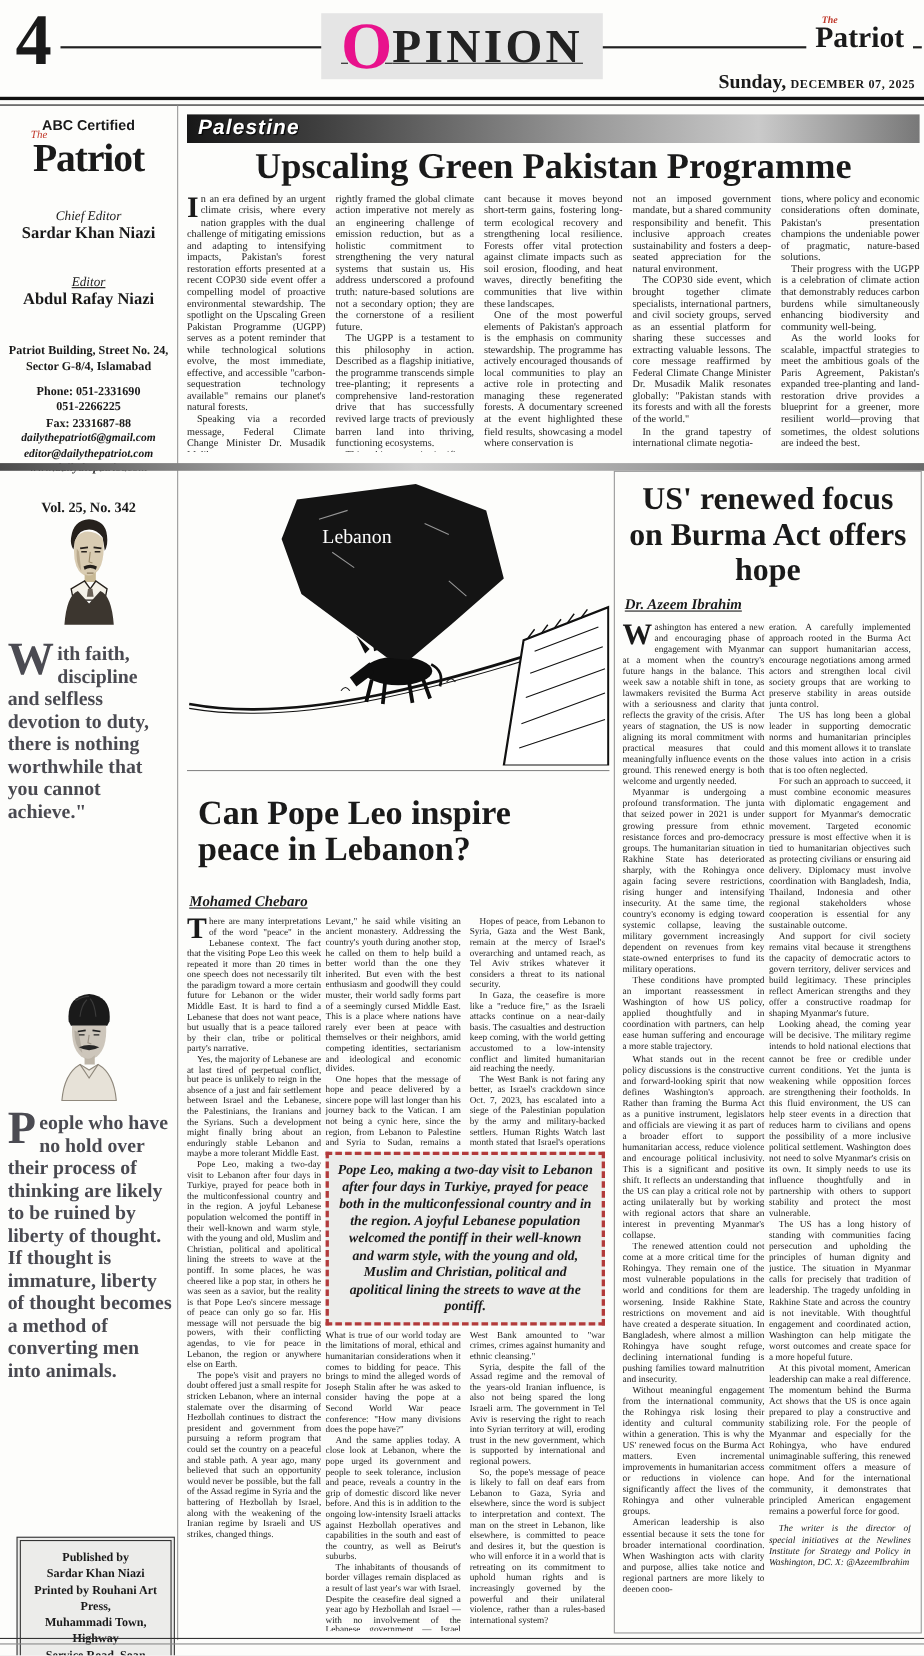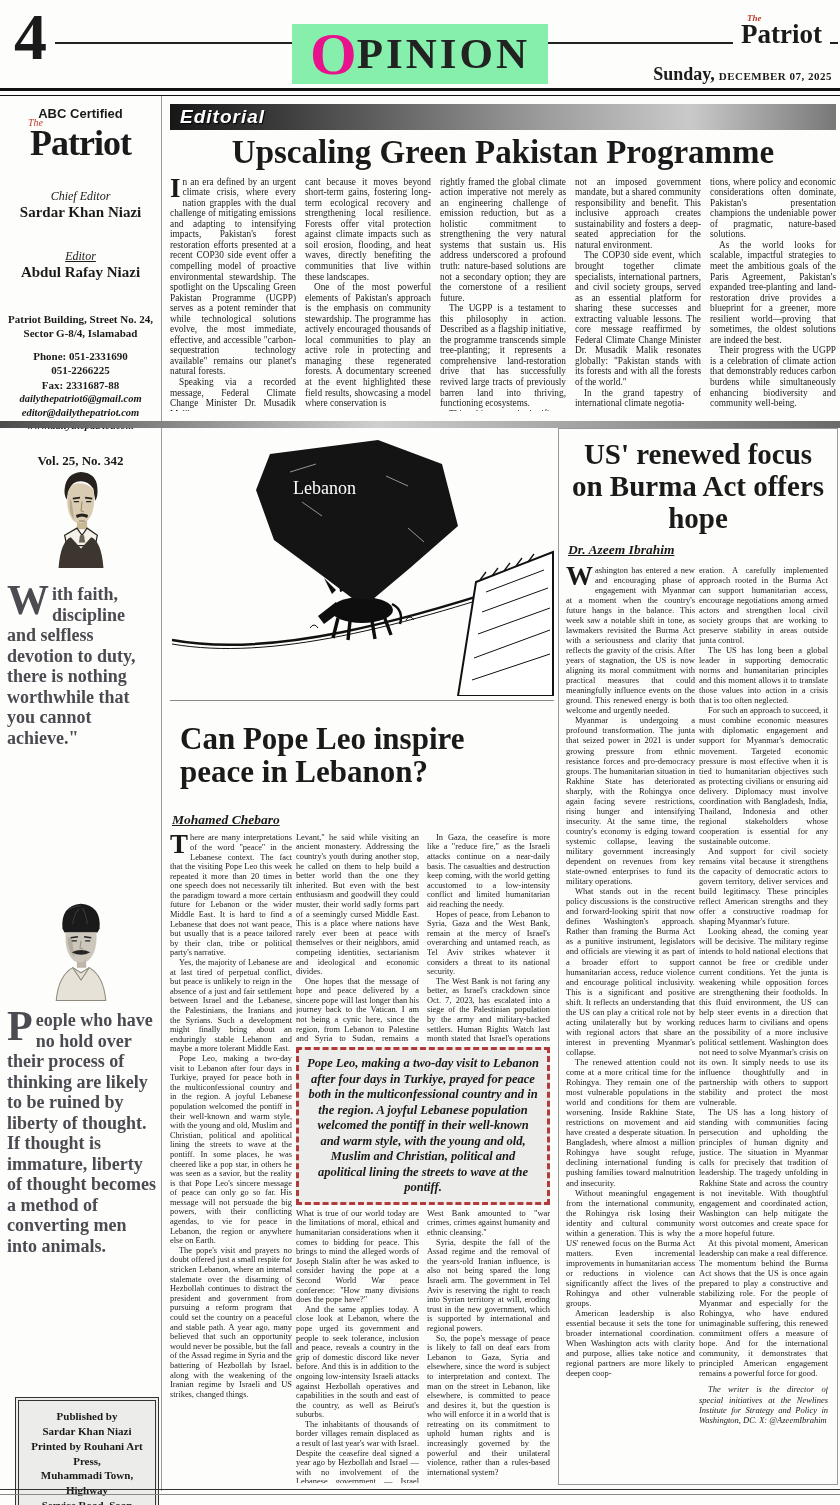--- a/index.html
+++ b/index.html
@@ -2,22 +2,22 @@
 <html><head>
 <meta charset="utf-8">
 <style>
   html,body{margin:0;padding:0;background:#e9e9e9;}
   .page{position:relative;width:840px;height:1505px;background:#fdfdfb;margin:0 auto;
         font-family:"Liberation Serif",serif;color:#1a1a1a;overflow:hidden;}
 
   
   .hdr-line{position:absolute;left:55px;right:2px;top:42px;border-top:2px solid #222;}
   .page-num{position:absolute;left:14px;top:4px;font-size:66px;font-weight:bold;line-height:1;}
-  .opinion{position:absolute;left:50%;transform:translateX(-50%);top:24px;background:#86efac;
-           padding:0 18px;white-space:nowrap;}
+  .opinion{position:absolute;left:50%;transform:translateX(-50%);top:12px;background:#e5e5e5;
+           padding:0 18px;white-space:nowrap;text-decoration:underline;}
   .opinion .o-init{font-size:60px;font-weight:bold;color:#e8128c;line-height:1;vertical-align:-6px;}
   .opinion .o-rest{font-size:43px;font-weight:bold;letter-spacing:3px;color:#222;}
   .brand{position:absolute;right:10px;top:20px;font-size:27px;font-weight:bold;background:#fdfdfb;
          padding:0 8px;line-height:1.1;}
   .brand .the-mark{position:absolute;left:14px;top:-6px;font-size:9px;color:#c0392b;font-style:italic;}
   .hdr-date{position:absolute;right:8px;top:64px;text-align:right;white-space:nowrap;}
   .hdr-date .day{font-size:18px;font-weight:bold;}
   .hdr-date .rest{font-size:11px;font-weight:bold;letter-spacing:.5px;}
   .hdr-rule{position:absolute;left:0;right:0;top:88px;height:4px;
             border-top:3px solid #111;border-bottom:1px solid #111;}
@@ -187,46 +187,46 @@
   <div class="pub-box">
     <div>Published by</div>
     <div>Sardar Khan Niazi</div>
     <div>Printed by Rouhani Art Press,</div>
     <div>Muhammadi Town, Highway</div>
     <div>Service Road, Soan Islamabad.</div>
   </div>
 
   <div class="editorial">
     <div class="kicker-bar">
-      <span class="kicker-text">Editorial</span>
+      <span class="kicker-text">Palestine</span>
     </div>
     <div class="ed-headline">Upscaling Green Pakistan Programme</div>
     <div class="ed-cols">
       <div class="ecol col-box">
           <p class="para dropcap">In an era defined by an urgent climate crisis, where every nation grapples with the dual challenge of mitigating emissions and adapting to intensifying impacts, Pakistan's forest restoration efforts presented at a recent COP30 side event offer a compelling model of proactive environmental stewardship. The spotlight on the Upscaling Green Pakistan Programme (UGPP) serves as a potent reminder that while technological solutions evolve, the most immediate, effective, and accessible "carbon-sequestration technology available" remains our planet's natural forests.</p>
           <p class="para">Speaking via a recorded message, Federal Climate Change Minister Dr. Musadik Malik</p>
-        </div>
-      <div class="ecol col-box">
-          <p class="para">cant because it moves beyond short-term gains, fostering long-term ecological recovery and strengthening local resilience. Forests offer vital protection against climate impacts such as soil erosion, flooding, and heat waves, directly benefiting the communities that live within these landscapes.</p>
-          <p class="para">One of the most powerful elements of Pakistan's approach is the emphasis on community stewardship. The programme has actively encouraged thousands of local communities to play an active role in protecting and managing these regenerated forests. A documentary screened at the event highlighted these field results, showcasing a model where conservation is</p>
         </div>
       <div class="ecol col-box">
           <p class="para">rightly framed the global climate action imperative not merely as an engineering challenge of emission reduction, but as a holistic commitment to strengthening the very natural systems that sustain us. His address underscored a profound truth: nature-based solutions are not a secondary option; they are the cornerstone of a resilient future.</p>
           <p class="para">The UGPP is a testament to this philosophy in action. Described as a flagship initiative, the programme transcends simple tree-planting; it represents a comprehensive land-restoration drive that has successfully revived large tracts of previously barren land into thriving, functioning ecosystems.</p>
           <p class="para">This achievement is signifi-</p>
         </div>
       <div class="ecol col-box">
+          <p class="para">cant because it moves beyond short-term gains, fostering long-term ecological recovery and strengthening local resilience. Forests offer vital protection against climate impacts such as soil erosion, flooding, and heat waves, directly benefiting the communities that live within these landscapes.</p>
+          <p class="para">One of the most powerful elements of Pakistan's approach is the emphasis on community stewardship. The programme has actively encouraged thousands of local communities to play an active role in protecting and managing these regenerated forests. A documentary screened at the event highlighted these field results, showcasing a model where conservation is</p>
+        </div>
+      <div class="ecol col-box">
           <p class="para">not an imposed government mandate, but a shared community responsibility and benefit. This inclusive approach creates sustainability and fosters a deep-seated appreciation for the natural environment.</p>
           <p class="para">The COP30 side event, which brought together climate specialists, international partners, and civil society groups, served as an essential platform for sharing these successes and extracting valuable lessons. The core message reaffirmed by Federal Climate Change Minister Dr. Musadik Malik resonates globally: "Pakistan stands with its forests and with all the forests of the world."</p>
           <p class="para">In the grand tapestry of international climate negotia-</p>
         </div>
       <div class="ecol col-box">
           <p class="para">tions, where policy and economic considerations often dominate, Pakistan's presentation champions the undeniable power of pragmatic, nature-based solutions.</p>
+          <p class="para">Their progress with the UGPP is a celebration of climate action that demonstrably reduces carbon burdens while simultaneously enhancing biodiversity and community well-being.</p>
           <p class="para">As the world looks for scalable, impactful strategies to meet the ambitious goals of the Paris Agreement, Pakistan's expanded tree-planting and land-restoration drive provides a blueprint for a greener, more resilient world—proving that sometimes, the oldest solutions are indeed the best.</p>
-          <p class="para">Their progress with the UGPP is a celebration of climate action that demonstrably reduces carbon burdens while simultaneously enhancing biodiversity and community well-being.</p>
         </div>
     </div>
   </div>
 
   <div class="cartoon">
     <svg width="384" height="264" viewBox="0 0 384 264">
 
       <path d="M2 208 C 100 226, 230 192, 382 140" stroke="#111" fill="none" stroke-width="2.5"></path>
       <path d="M2 212 C 100 229, 230 196, 382 144" stroke="#111" fill="none" stroke-width="1"></path>
 
@@ -262,22 +262,22 @@
           <p class="para">The pope's visit and prayers no doubt offered just a small respite for stricken Lebanon, where an internal stalemate over the disarming of Hezbollah continues to distract the president and government from pursuing a reform program that could set the country on a peaceful and stable path. A year ago, many believed that such an opportunity would never be possible, but the fall of the Assad regime in Syria and the battering of Hezbollah by Israel, along with the weakening of the Iranian regime by Israeli and US strikes, changed things.</p>
         </div>
       <div class="pright">
         <div class="prow prow1">
           <div class="pc col-box">
               <p class="para">for Lebanon and for the entire Levant," he said while visiting an ancient monastery. Addressing the country's youth during another stop, he called on them to help build a better world than the one they inherited. But even with the best enthusiasm and goodwill they could muster, their world sadly forms part of a seemingly cursed Middle East. This is a place where nations have rarely ever been at peace with themselves or their neighbors, amid competing identities, sectarianism and ideological and economic divides.</p>
               <p class="para">One hopes that the message of hope and peace delivered by a sincere pope will last longer than his journey back to the Vatican. I am not being a cynic here, since the region, from Lebanon to Palestine and Syria to Sudan, remains a powder keg.</p>
             </div>
           <div class="pc col-box">
               <p class="para">10,000 violations and counting.</p>
+              <p class="para">Hopes of peace, from Lebanon to Syria, Gaza and the West Bank, remain at the mercy of Israel's overarching and untamed reach, as Tel Aviv strikes whatever it considers a threat to its national security.</p>
               <p class="para">In Gaza, the ceasefire is more like a "reduce fire," as the Israeli attacks continue on a near-daily basis. The casualties and destruction keep coming, with the world getting accustomed to a low-intensity conflict and limited humanitarian aid reaching the needy.</p>
-              <p class="para">Hopes of peace, from Lebanon to Syria, Gaza and the West Bank, remain at the mercy of Israel's overarching and untamed reach, as Tel Aviv strikes whatever it considers a threat to its national security.</p>
               <p class="para">The West Bank is not faring any better, as Israel's crackdown since Oct. 7, 2023, has escalated into a siege of the Palestinian population by the army and military-backed settlers. Human Rights Watch last month stated that Israel's operations in the</p>
             </div>
         </div>
         <div class="pullquote">Pope Leo, making a two-day visit to Lebanon after four days in Turkiye, prayed for peace both in the multiconfessional country and in the region. A joyful Lebanese population welcomed the pontiff in their well-known and warm style, with the young and old, Muslim and Christian, political and apolitical lining the streets to wave at the pontiff.</div>
         <div class="prow prow2">
           <div class="pc col-box">
               <p class="para">What is true of our world today are the limitations of moral, ethical and humanitarian considerations when it comes to bidding for peace. This brings to mind the alleged words of Joseph Stalin after he was asked to consider having the pope at a Second World War peace conference: "How many divisions does the pope have?"</p>
               <p class="para">And the same applies today. A close look at Lebanon, where the pope urged its government and people to seek tolerance, inclusion and peace, reveals a country in the grip of domestic discord like never before. And this is in addition to the ongoing low-intensity Israeli attacks against Hezbollah operatives and capabilities in the south and east of the country, as well as Beirut's suburbs.</p>
               <p class="para">The inhabitants of thousands of border villages remain displaced as a result of last year's war with Israel. Despite the ceasefire deal signed a year ago by Hezbollah and Israel — with no involvement of the Lebanese government — Israel continues to launch almost-daily bombing raids into Lebanon. The UN peacekeeping mission in the country has recorded more than</p>
             </div>
@@ -294,20 +294,21 @@
     </div>
   </div>
 
   <div class="burma">
     <div class="burma-headline">US' renewed focus on Burma Act offers hope</div>
     <div class="author">Dr. Azeem Ibrahim</div>
     <div class="burma-body">
       <div class="bcol col-box">
           <p class="para dropcap">Washington has entered a new and encouraging phase of engagement with Myanmar at a moment when the country's future hangs in the balance. This week saw a notable shift in tone, as lawmakers revisited the Burma Act with a seriousness and clarity that reflects the gravity of the crisis. After years of stagnation, the US is now aligning its moral commitment with practical measures that could meaningfully influence events on the ground. This renewed energy is both welcome and urgently needed.</p>
           <p class="para">Myanmar is undergoing a profound transformation. The junta that seized power in 2021 is under growing pressure from ethnic resistance forces and pro-democracy groups. The humanitarian situation in Rakhine State has deteriorated sharply, with the Rohingya once again facing severe restrictions, rising hunger and intensifying insecurity. At the same time, the country's economy is edging toward systemic collapse, leaving the military government increasingly dependent on revenues from key state-owned enterprises to fund its military operations.</p>
+          <p class="para">These conditions have prompted an important reassessment in Washington of how US policy, applied thoughtfully and in coordination with partners, can help ease human suffering and encourage a more stable trajectory.</p>
           <p class="para">What stands out in the recent policy discussions is the constructive and forward-looking spirit that now defines Washington's approach. Rather than framing the Burma Act as a punitive instrument, legislators and officials are viewing it as part of a broader effort to support humanitarian access, reduce violence and encourage political inclusivity. This is a significant and positive shift. It reflects an understanding that the US can play a critical role not by acting unilaterally but by working with regional actors that share an interest in preventing Myanmar's collapse.</p>
           <p class="para">The renewed attention could not come at a more critical time for the Rohingya. They remain one of the most vulnerable populations in the world and conditions for them are worsening. Inside Rakhine State, restrictions on movement and aid have created a desperate situation. In Bangladesh, where almost a million Rohingya have sought refuge, declining international funding is pushing families toward malnutrition and insecurity.</p>
           <p class="para">Without meaningful engagement from the international community, the Rohingya risk losing their identity and cultural community within a generation. This is why the US' renewed focus on the Burma Act matters. Even incremental improvements in humanitarian access or reductions in violence can significantly affect the lives of the Rohingya and other vulnerable groups.</p>
           <p class="para">American leadership is also essential because it sets the tone for broader international coordination. When Washington acts with clarity and purpose, allies take notice and regional partners are more likely to deepen coop-</p>
         </div>
       <div class="bcol">
         <div class="col-box">
             <p class="para">eration. A carefully implemented approach rooted in the Burma Act can support humanitarian access, encourage negotiations among armed actors and strengthen local civil society groups that are working to preserve stability in areas outside junta control.</p>
             <p class="para">The US has long been a global leader in supporting democratic norms and humanitarian principles and this moment allows it to translate those values into action in a crisis that is too often neglected.</p>
             <p class="para">For such an approach to succeed, it must combine economic measures with diplomatic engagement and support for Myanmar's democratic movement. Targeted economic pressure is most effective when it is tied to humanitarian objectives such as protecting civilians or ensuring aid delivery. Diplomacy must involve coordination with Bangladesh, India, Thailand, Indonesia and other regional stakeholders whose cooperation is essential for any sustainable outcome.</p>

